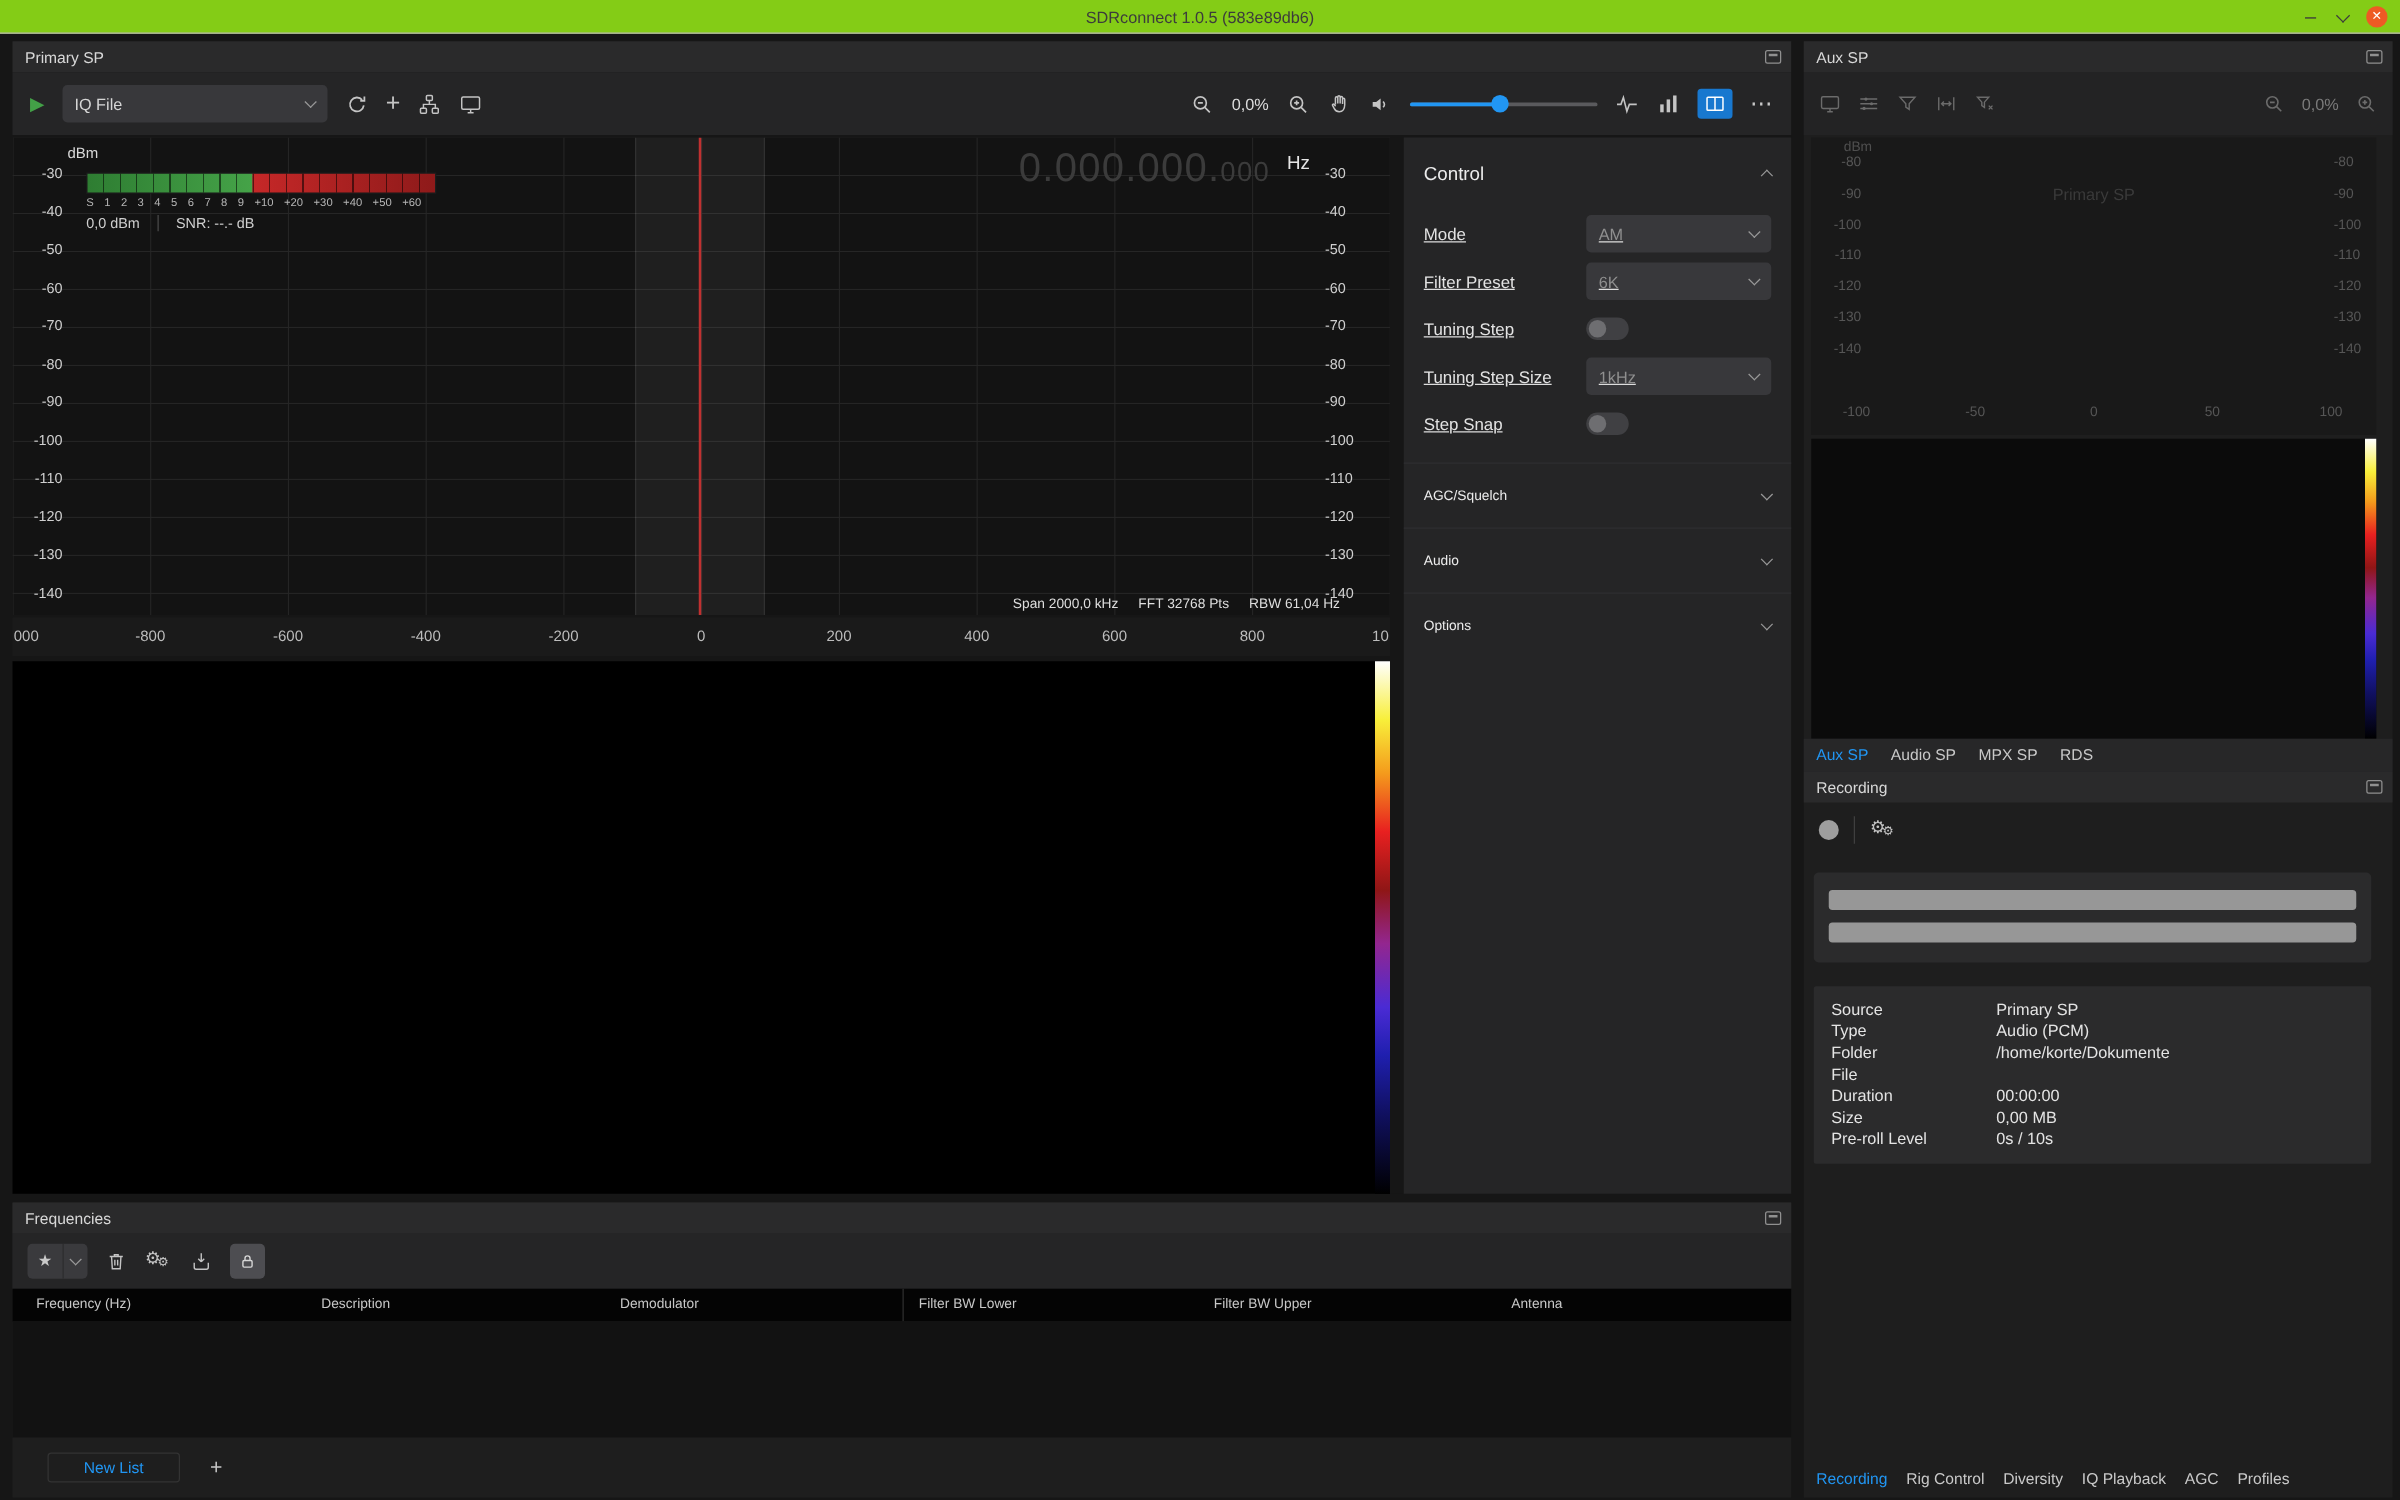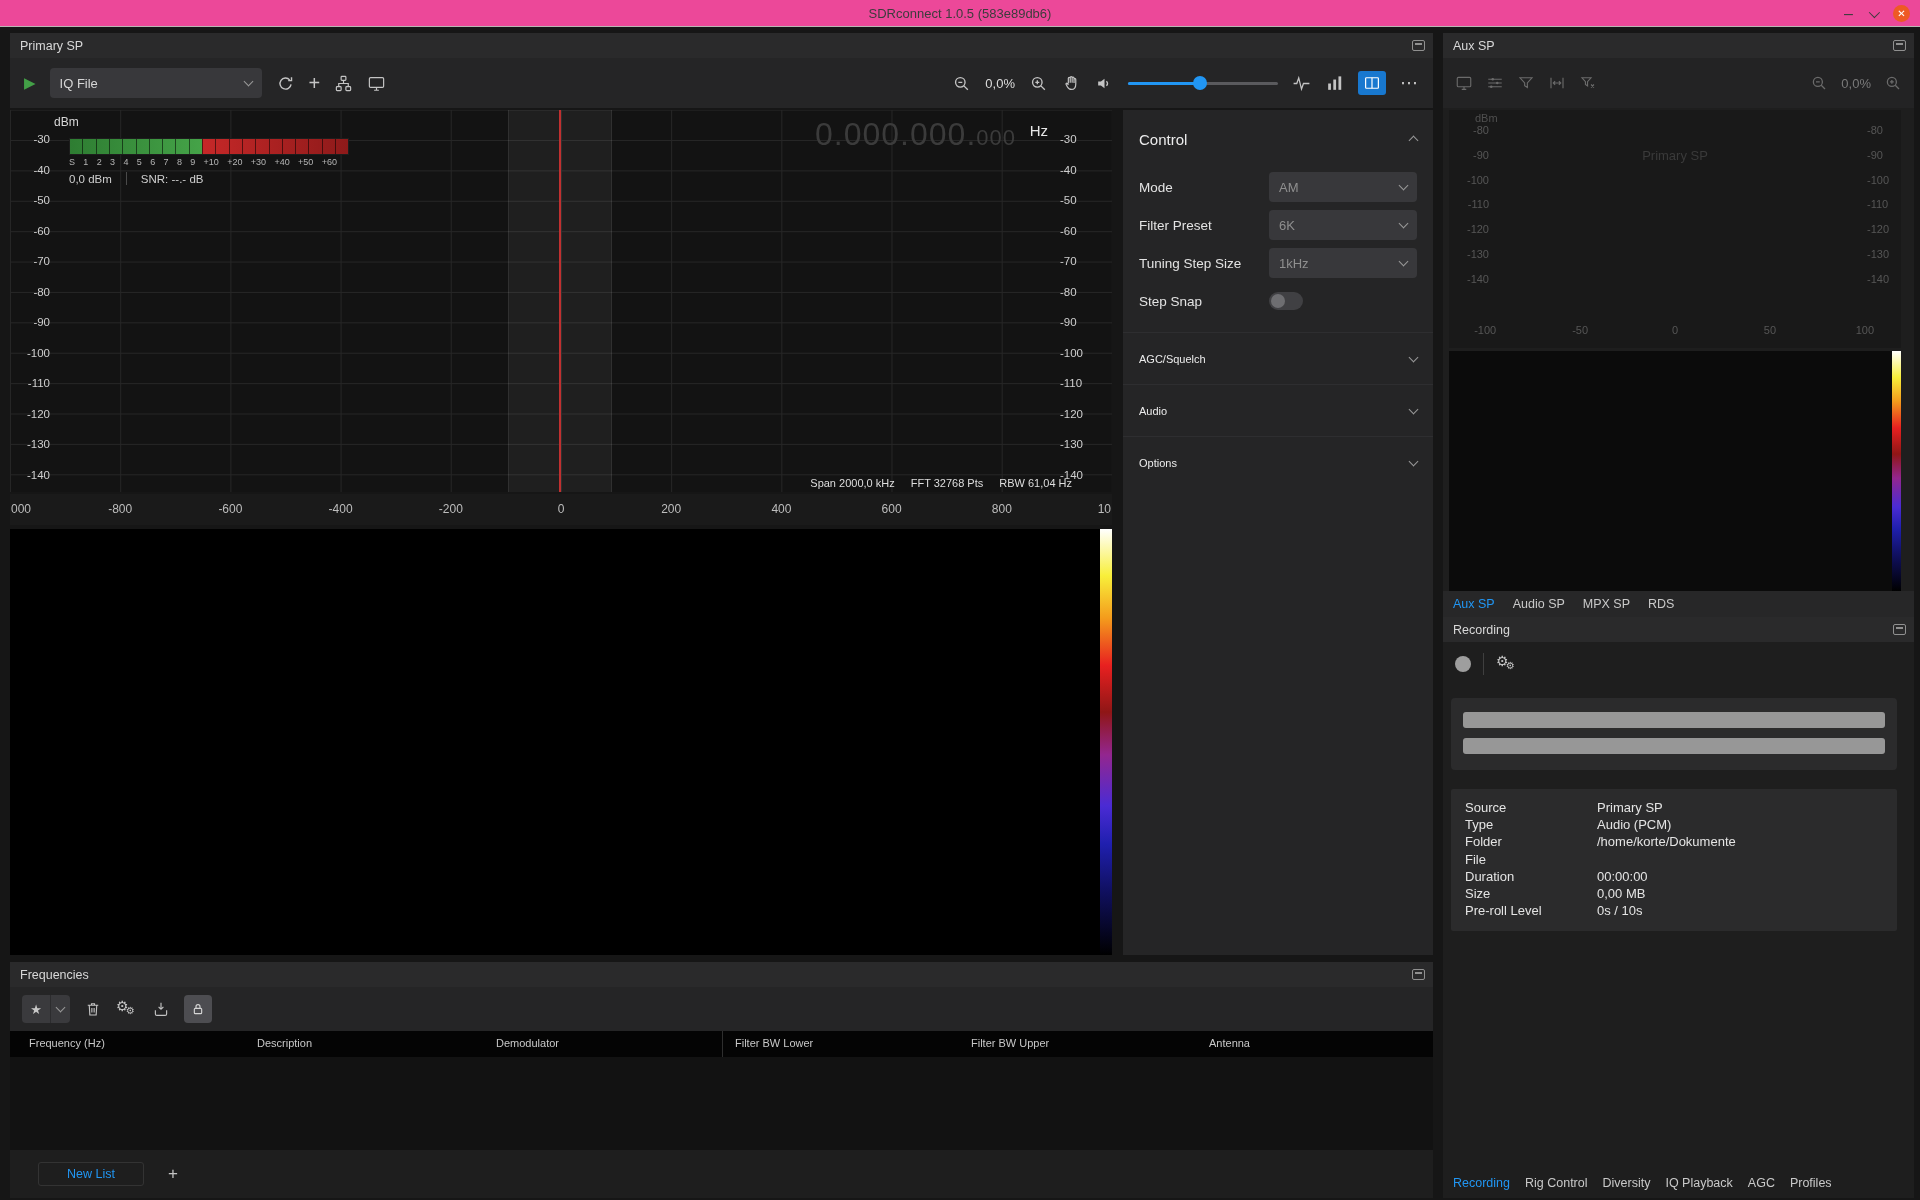--- a/index.html
+++ b/index.html
@@ -1,21 +1,21 @@
 <!DOCTYPE html>
 <html><head>
 <meta charset="utf-8">
 <style>
 :root{ --accent:#2196f3; }
 *{margin:0;padding:0;box-sizing:border-box;}
 html,body{width:1920px;height:1200px;}
 body{background:#161616;font-family:"Liberation Sans","DejaVu Sans",sans-serif;overflow:hidden;position:relative;color:#ddd;}
 
 
-.titlebar{position:absolute;top:0;left:0;right:0;height:27px;background:#ec4899;display:flex;align-items:center;justify-content:center;border-bottom:1px solid #b9b6b4;}
+.titlebar{position:absolute;top:0;left:0;right:0;height:27px;background:#84cc16;display:flex;align-items:center;justify-content:center;border-bottom:1px solid #b9b6b4;}
 .titlebar .title{font-size:13px;color:#3c3c3c;}
 .win-controls{position:absolute;right:10px;top:0;height:27px;display:flex;align-items:center;gap:16px;}
 .win-min{color:#3c3c3c;font-size:16px;line-height:10px;cursor:default;}
 .win-restore{width:8px;height:8px;border-right:1.6px solid #3c3c3c;border-bottom:1.6px solid #3c3c3c;transform:rotate(45deg) translateY(-2px);}
 .win-close{width:17px;height:17px;border-radius:50%;background:#ee5a24;color:#fff;font-size:10px;display:flex;align-items:center;justify-content:center;line-height:1;}
 
 
 .panel-header{height:25px;background:#2a2a2b;display:flex;align-items:center;padding:0 10px;color:#d8d8d8;font-size:12.5px;position:relative;}
 .collapse-icon{position:absolute;right:8px;top:7px;width:13px;height:11px;border:1px solid #909090;border-radius:2px;}
 .collapse-icon::after{content:"";position:absolute;left:2px;right:2px;top:2px;height:2px;background:#909090;}
@@ -80,21 +80,21 @@
 .freq-ticks span:nth-child(11){left:auto;right:1px;transform:none;}
 
 
 .waterfall{position:absolute;top:496px;left:0;width:1102px;bottom:0;background:#000;}
 .colorbar{position:absolute;top:0;bottom:0;right:0;width:12px;
  background:linear-gradient(to bottom,#ffffff 0%,#f8ef3a 11%,#f49b1c 21%,#e82020 32%,#8f1616 43%,#93268f 53%,#4a2bd4 65%,#1f1fae 74%,#101060 85%,#000000 100%);}
 
 
 .control-col{position:absolute;left:1113px;top:77px;width:310px;bottom:0;background:#252526;}
 .ctl-header{height:58px;display:flex;align-items:center;justify-content:space-between;padding:0 16px;font-size:15px;color:#ececec;}
-.ctl-row{height:38px;display:flex;align-items:center;padding:0 16px;}
+.ctl-row{height:38px;display:flex;align-items:center;padding:0 16px;text-decoration:underline;}
 .ctl-label{flex:1;font-size:13.5px;color:#e3e3e3;}
 .ctl-ctrl{width:148px;display:flex;align-items:center;}
 .ctl-select{width:148px;height:30px;color:#8f8f8f;}
 .toggle{width:34px;height:18px;border-radius:9px;background:#404043;position:relative;}
 .toggle .knob{position:absolute;left:2px;top:2px;width:14px;height:14px;border-radius:50%;background:#6e6e71;}
 .ctl-sections{margin-top:12px;}
 .ctl-section{height:52px;display:flex;align-items:center;justify-content:space-between;padding:0 16px;font-size:11px;color:#ececec;border-top:1px solid #2e2e30;}
 
 
 .freq-panel{position:absolute;left:10px;top:962px;width:1423px;height:236px;background:#1e1e1e;}
@@ -360,20 +360,28 @@
       </div>
     </div>
     <div class="ctl-row">
       <span class="ctl-label">Filter Preset</span>
       <div class="select ctl-select">
         <span>6K</span>
           <i class="chev down"></i>
       </div>
     </div>
     <div class="ctl-row">
+      <span class="ctl-label">Tuning Step</span>
+      <div class="ctl-ctrl">
+          <div class="toggle">
+            <div class="knob"></div>
+          </div>
+        </div>
+    </div>
+    <div class="ctl-row">
       <span class="ctl-label">Tuning Step Size</span>
       <div class="select ctl-select">
         <span>1kHz</span>
           <i class="chev down"></i>
       </div>
     </div>
     <div class="ctl-row">
       <span class="ctl-label">Step Snap</span>
       <div class="ctl-ctrl">
           <div class="toggle">

